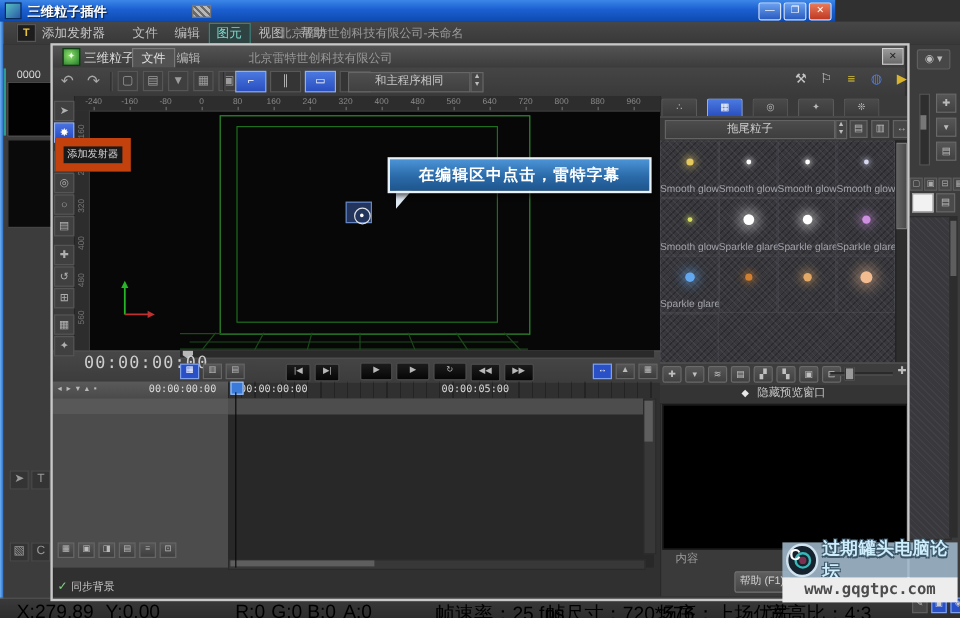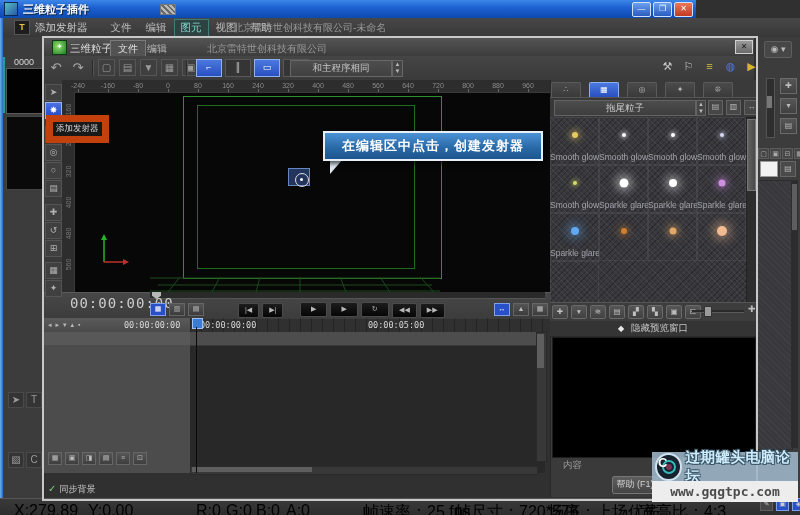--- a/index.html
+++ b/index.html
@@ -303,21 +303,21 @@
 </svg>
 <svg class="abs gizmo" width="40" height="40">
   <line x1="12" y1="34" x2="12" y2="10" stroke="#28b428" stroke-width="1.5"></line>
   <polygon points="12,6 9,12 15,12" fill="#28b428"></polygon>
   <line x1="12" y1="34" x2="34" y2="34" stroke="#c03030" stroke-width="1.5"></line>
   <polygon points="37,34 31,31 31,37" fill="#c03030"></polygon>
 </svg>
 <div class="abs emitter-sel"></div>
 <div class="abs emitter-circle"></div>
 <div class="abs emitter-dot"></div>
-<div class="abs vp-tooltip">在编辑区中点击，创建发射器</div>
+<div class="abs vp-tooltip">在编辑区中点击，雷特字幕</div>
 <div class="abs vp-tail"></div>
 
 <div class="abs right-panel"></div>
 <div class="abs" id="rp-tabs">
     <div class="rp-tab">∴</div>
     <div class="rp-tab active">▦</div>
     <div class="rp-tab">◎</div>
     <div class="rp-tab">✦</div>
     <div class="rp-tab">❊</div>
   </div>

